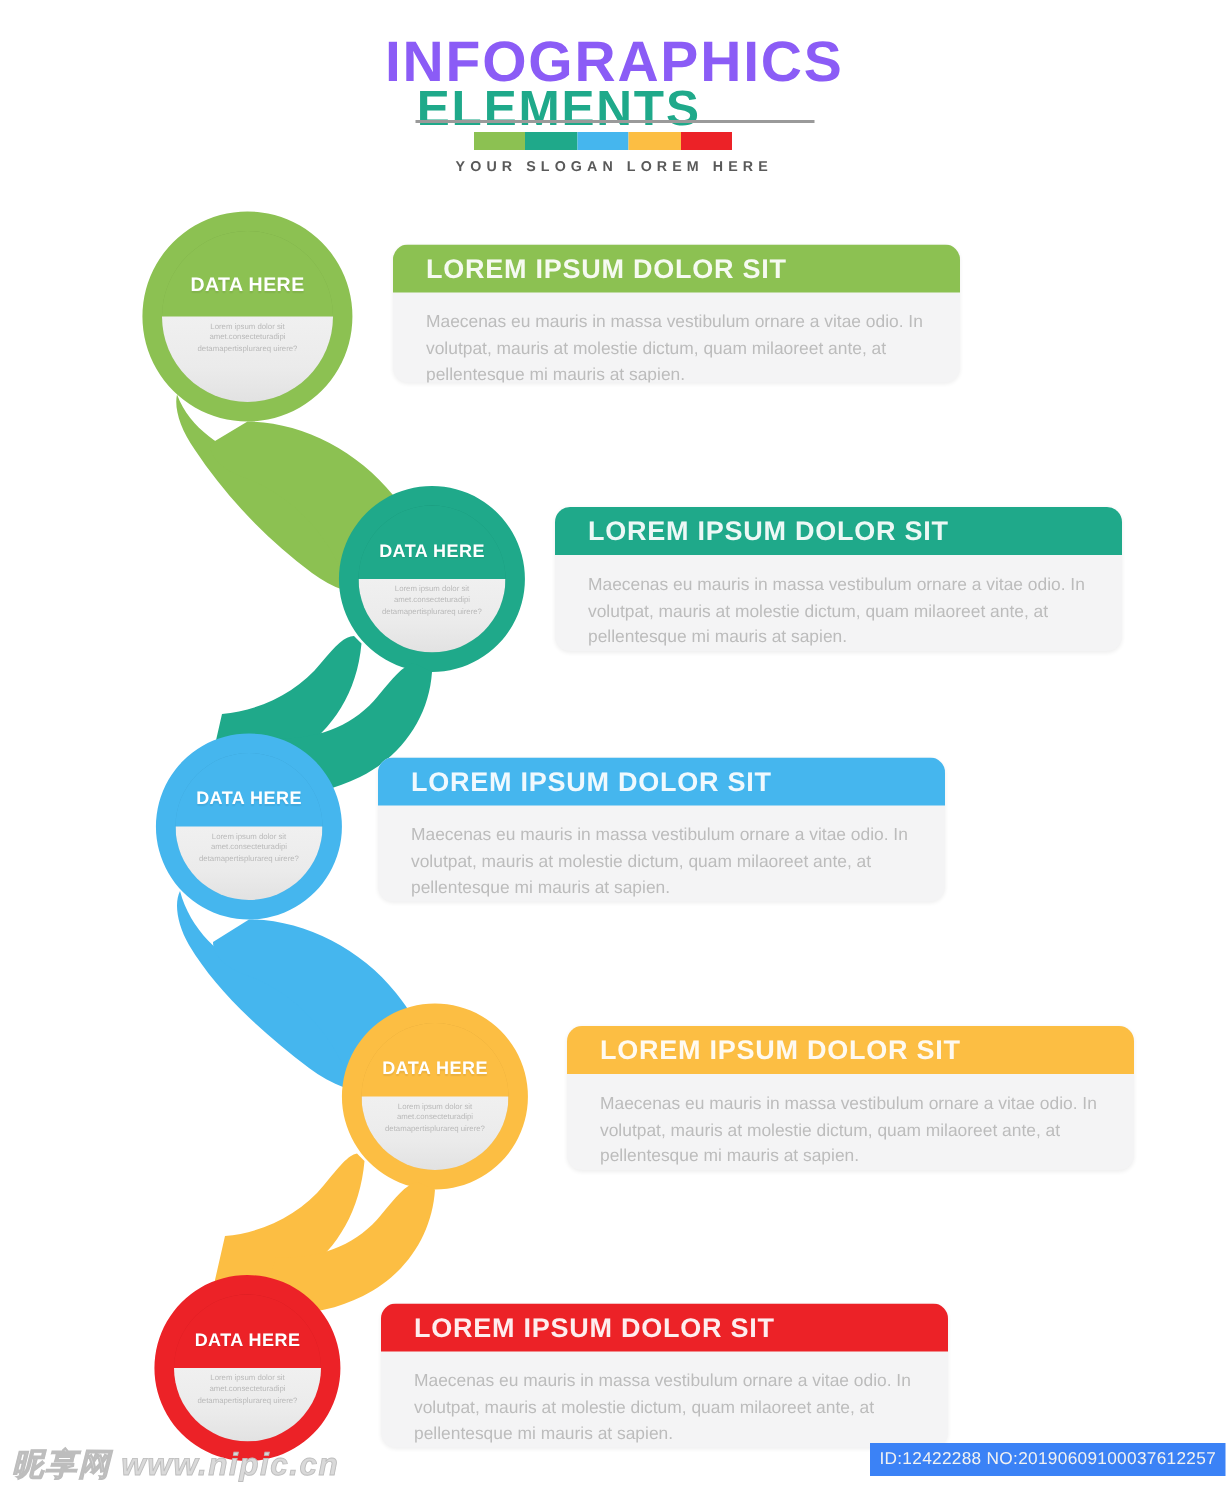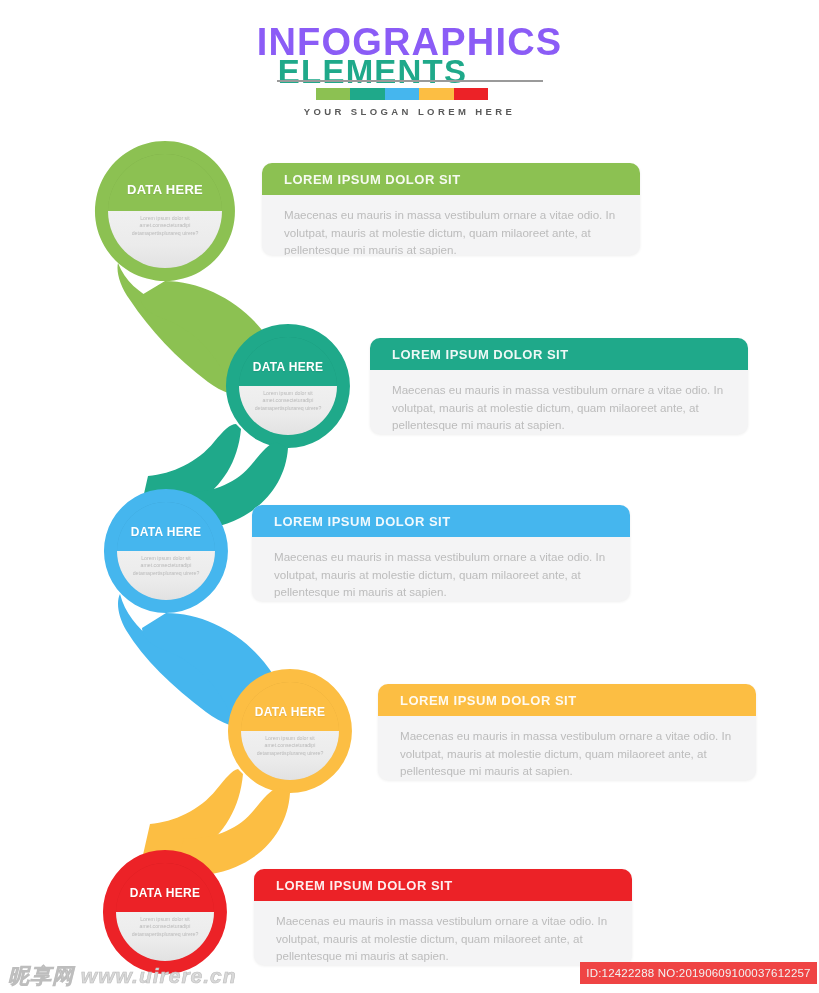--- a/index.html
+++ b/index.html
@@ -149,21 +149,21 @@
     box-shadow: 0 1px 3px rgba(0,0,0,0.07);
   }
   .panel-head {
     height: 32px;
     display: flex;
     align-items: center;
     padding-left: 22px;
     box-sizing: border-box;
   }
   .panel-title {
-    font-size: 13px;
+    font-size: 18px;
     font-weight: bold;
     letter-spacing: 0.5px;
     color: #ffffff;
     opacity: 0.92;
   }
   .panel-body {
     padding: 11px 22px 12px 22px;
     font-size: 11.6px;
     line-height: 17.5px;
     color: #bcbcbc;
@@ -181,21 +181,21 @@
     letter-spacing: 1px;
     -webkit-text-stroke: 0.6px #bdbdbd;
     white-space: nowrap;
   }
   #id-badge {
     position: absolute;
     left: 580px;
     top: 962px;
     width: 237px;
     height: 22px;
-    background: #ef4444;
+    background: #3b82f6;
     color: #f2f2f2;
     font-size: 11.5px;
     display: flex;
     align-items: center;
     justify-content: center;
     letter-spacing: 0.2px;
   }
 </style>
 </head>
 <body>
@@ -373,14 +373,14 @@
 
   <div class="panel" style="left:254px; top:869px; width:378px; height:96px;">
     <div class="panel-head" style="background:#EC2227;">
       <div class="panel-title">LOREM IPSUM DOLOR SIT</div>
     </div>
     <div class="panel-body">Maecenas eu mauris in massa vestibulum ornare a vitae odio. In volutpat, mauris at molestie dictum, quam milaoreet ante, at pellentesque mi mauris at sapien.</div>
   </div>
 
 </div>
 
-<div id="watermark">昵享网 www.uirere.cn</div>
+<div id="watermark">昵享网 www.nipic.cn</div>
 <div id="id-badge">ID:12422288 NO:20190609100037612257</div>
 
 </body></html>

